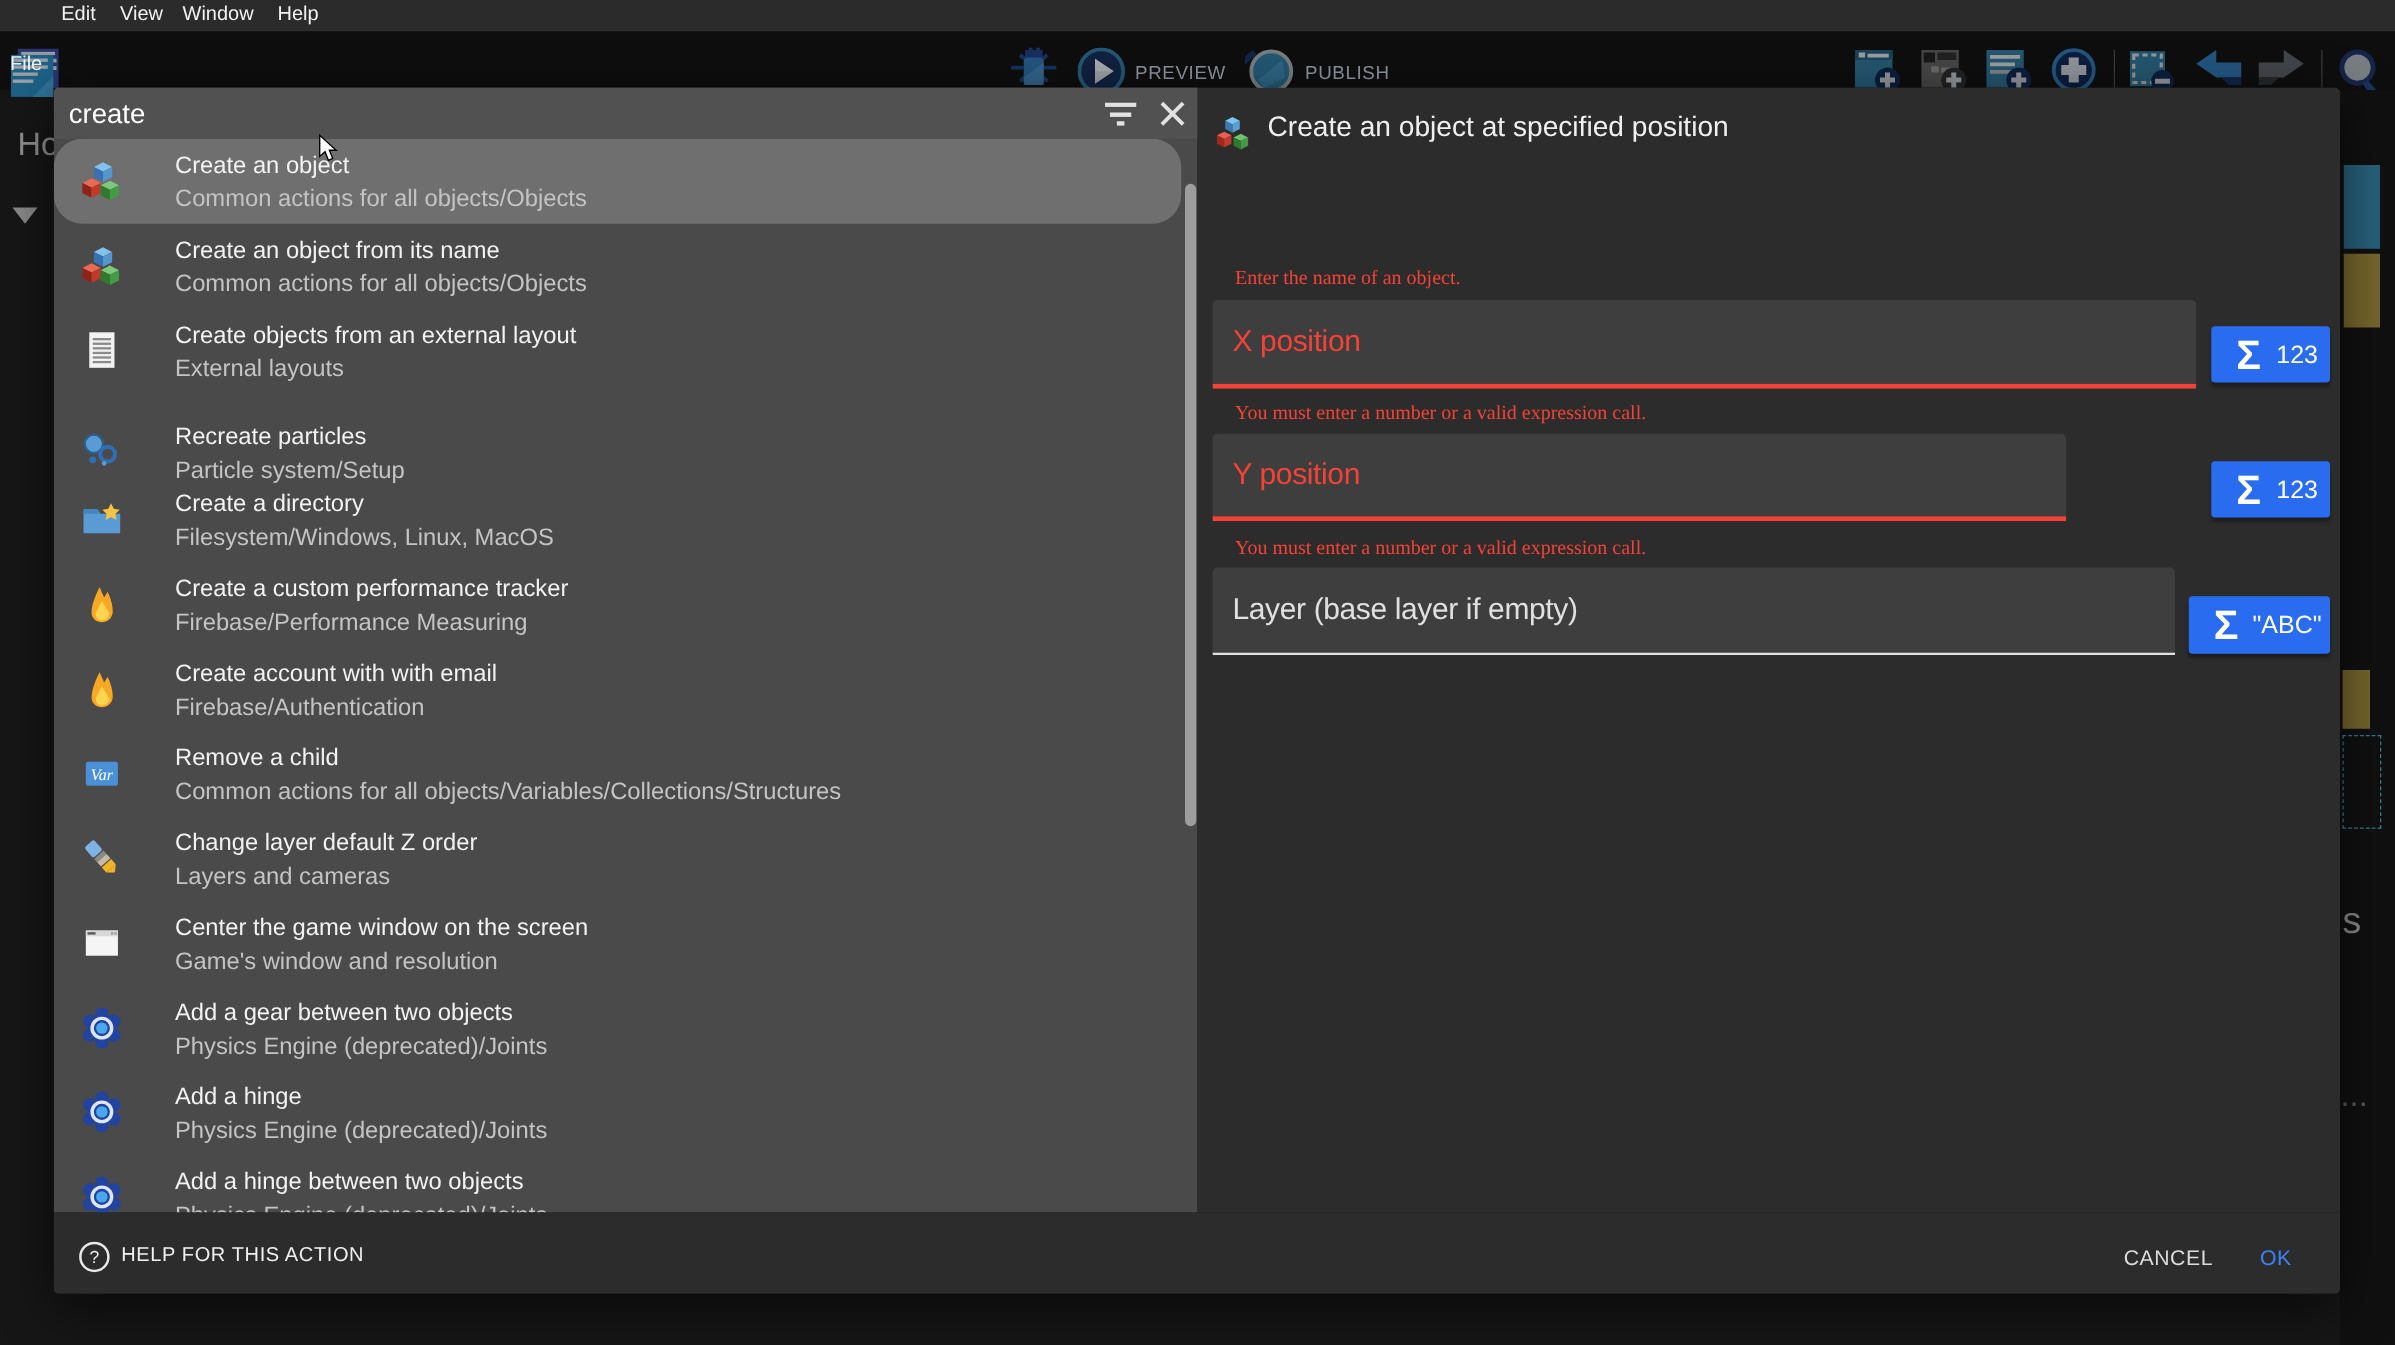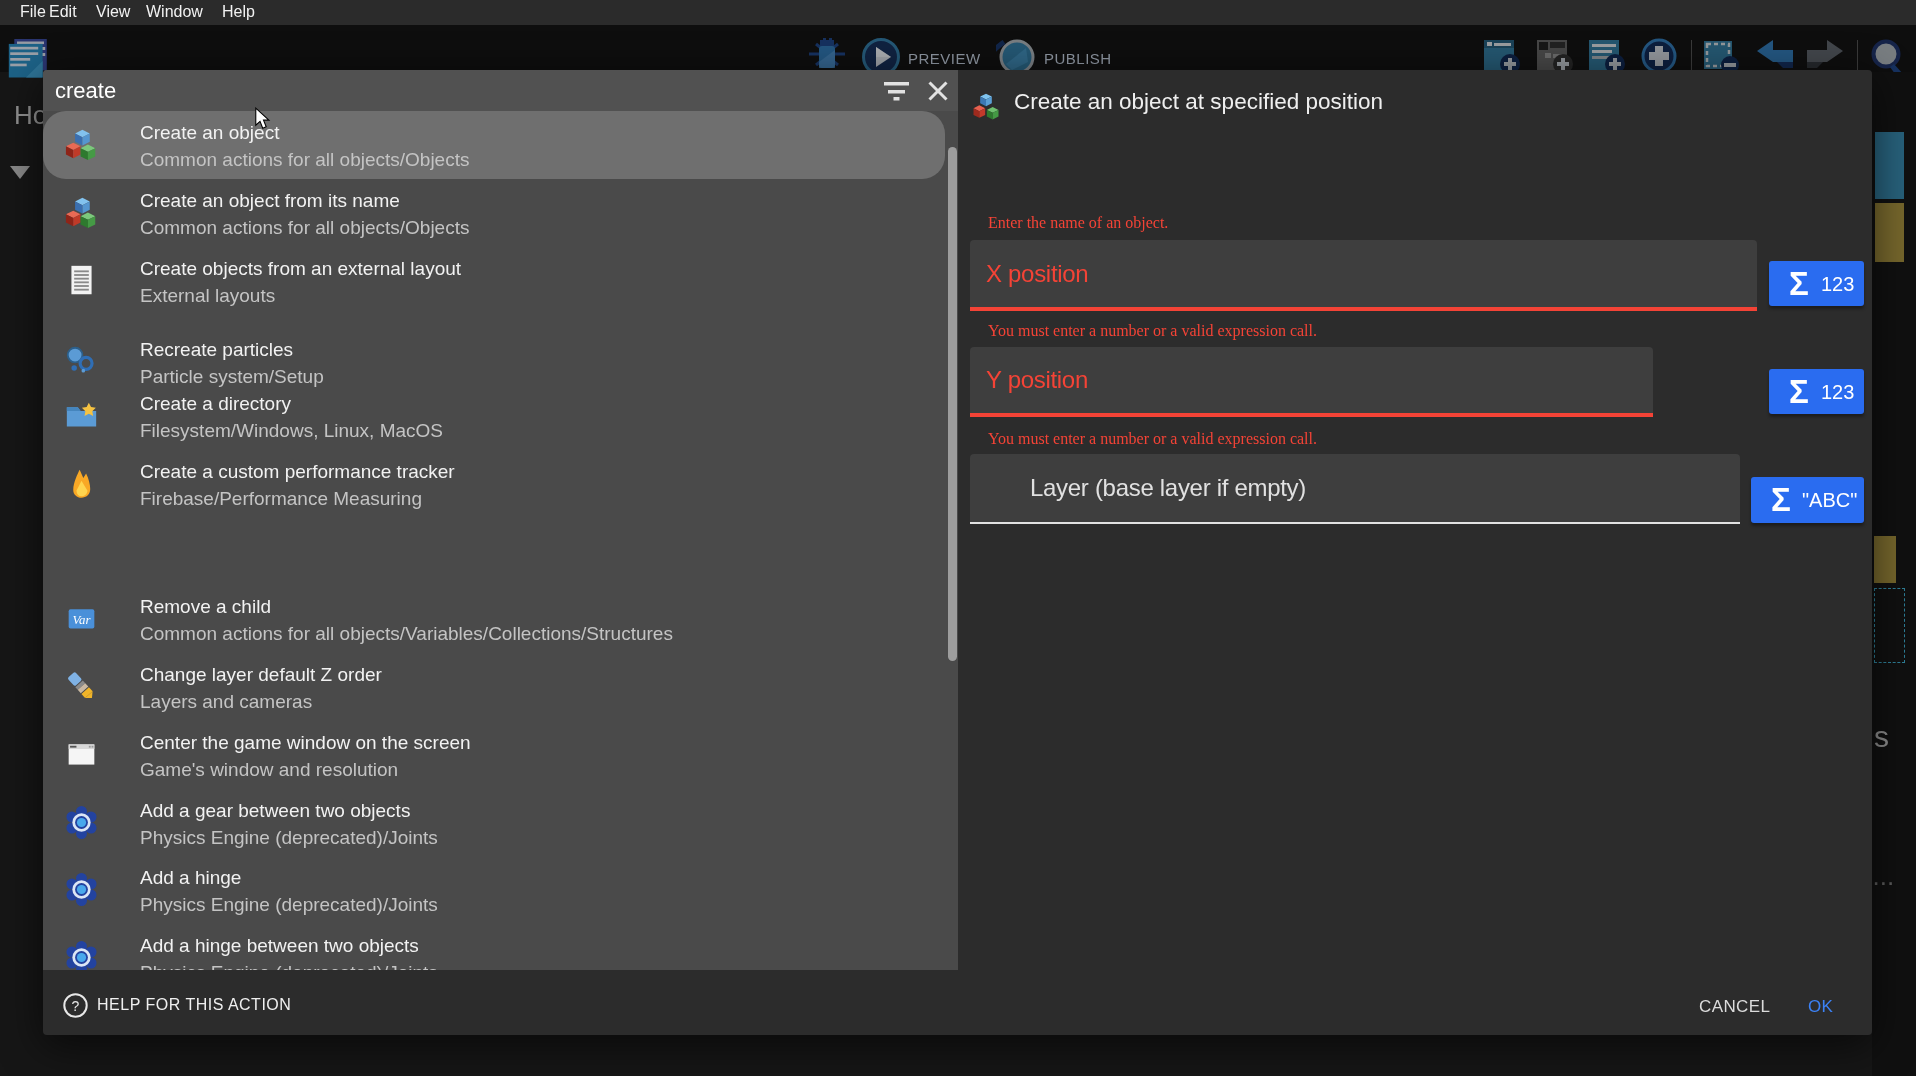--- a/index.html
+++ b/index.html
@@ -174,21 +174,21 @@
 
   <div style="position:absolute; left:1875px; top:107px; width:29px; height:67px; background:#27607a;"></div>
   <div style="position:absolute; left:1875px; top:178px; width:29px; height:59px; background:#75662c;"></div>
   <div style="position:absolute; left:1874px; top:511px; width:22px; height:47px; background:#75662c;"></div>
   <div style="position:absolute; left:1874px; top:563px; width:31px; height:75px; border:1px dashed #2e7e96;"></div>
   <div style="position:absolute; left:1874px; top:695px; color:#8a8a8a; font-size:30px;">s</div>
   <div style="position:absolute; left:1858px; top:836px; color:#5a5a5a; font-size:26px;">d...</div>
 </div>
 
 <div id="menubar">
-  <span style="left:20px;">File</span>
+  <span style="left:8px;margin-top:40px;">File</span>
   <span style="left:49px;">Edit</span>
   <span style="left:96px;">View</span>
   <span style="left:146px;">Window</span>
   <span style="left:222px;">Help</span>
 </div>
 
 <div id="dialog">
   <div id="leftcol">
     <div id="search">
         <span style="position:absolute;left:12px;top:8px;">create</span>
@@ -279,20 +279,28 @@
           <div class="ititle">Create a directory</div>
           <div class="isub">Filesystem/Windows, Linux, MacOS</div>
         </div>
         <div class="item " style="top:339px;">
           <div class="iicon"><svg viewBox="0 0 36 36" width="36" height="36">
               <path d="M9 25 C9 17 14 7 16 3 L20 12 L23 7 C26 13 27.5 19 27.5 24 C27.5 30 23 33.5 18 33.5 C13 33.5 9 30 9 25 z" fill="#f9a825"></path>
               <path d="M12.5 26 L18 15 L24.5 26 C24 30.5 21 32 18 32 C15 32 12.8 30 12.5 26 z" fill="#ffd54f"></path>
             </svg></div>
           <div class="ititle">Create a custom performance tracker</div>
           <div class="isub">Firebase/Performance Measuring</div>
+        </div>
+        <div class="item " style="top:407px;">
+          <div class="iicon"><svg viewBox="0 0 36 36" width="36" height="36">
+              <path d="M9 25 C9 17 14 7 16 3 L20 12 L23 7 C26 13 27.5 19 27.5 24 C27.5 30 23 33.5 18 33.5 C13 33.5 9 30 9 25 z" fill="#f9a825"></path>
+              <path d="M12.5 26 L18 15 L24.5 26 C24 30.5 21 32 18 32 C15 32 12.8 30 12.5 26 z" fill="#ffd54f"></path>
+            </svg></div>
+          <div class="ititle">Create account with with email</div>
+          <div class="isub">Firebase/Authentication</div>
         </div>
         <div class="item " style="top:474px;">
           <div class="iicon"><svg viewBox="0 0 36 36" width="36" height="36">
               <rect x="4" y="8" width="28" height="21" rx="2" fill="#4a90d9"></rect>
               <text x="18" y="24" font-size="14" fill="#fff" text-anchor="middle" font-family="Liberation Serif" font-style="italic">Var</text>
             </svg></div>
           <div class="ititle">Remove a child</div>
           <div class="isub">Common actions for all objects/Variables/Collections/Structures</div>
         </div>
         <div class="item " style="top:542px;">
@@ -406,21 +414,21 @@
 
     <div class="field" style="left:12px;top:277px;width:683px;height:70px;border-bottom:4px solid #f44336;">
       <div class="flabel red">Y position</div>
     </div>
     <div class="sigbtn" style="left:811px;top:299px;width:95px;height:45px;">
       <span class="sig" style="left:20px;">Σ</span>
         <span class="signum" style="left:52px;">123</span>
     </div>
     <div class="redsmall" style="left:30px;top:360px;">You must enter a number or a valid expression call.</div>
 
-    <div class="field" style="left:12px;top:384px;width:770px;height:70px;border-bottom:2px solid #e2e2e2;padding-left:44px;">
+    <div class="field" style="left:12px;top:384px;width:770px;height:70px;border-bottom:2px solid #e2e2e2;">
       <div class="flabel" style="color:#e0e0e0;">Layer (base layer if empty)</div>
     </div>
     <div class="sigbtn" style="left:793px;top:407px;width:113px;height:46px;">
       <span class="sig" style="left:20px;">Σ</span>
         <span class="signum" style="left:51px;">"ABC"</span>
     </div>
   </div>
   <div id="footer">
     <svg style="position:absolute;left:20px;top:23px;" width="25" height="25" viewBox="0 0 25 25">
       <circle cx="12.5" cy="12.5" r="11.2" fill="none" stroke="#e8e8e8" stroke-width="2"></circle>

